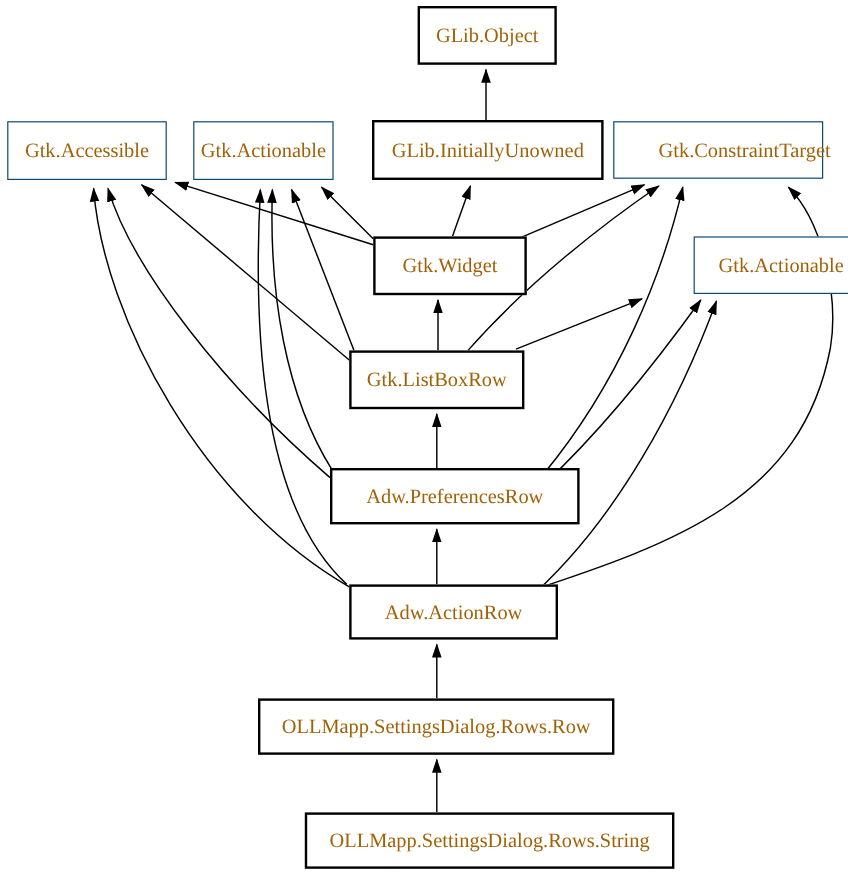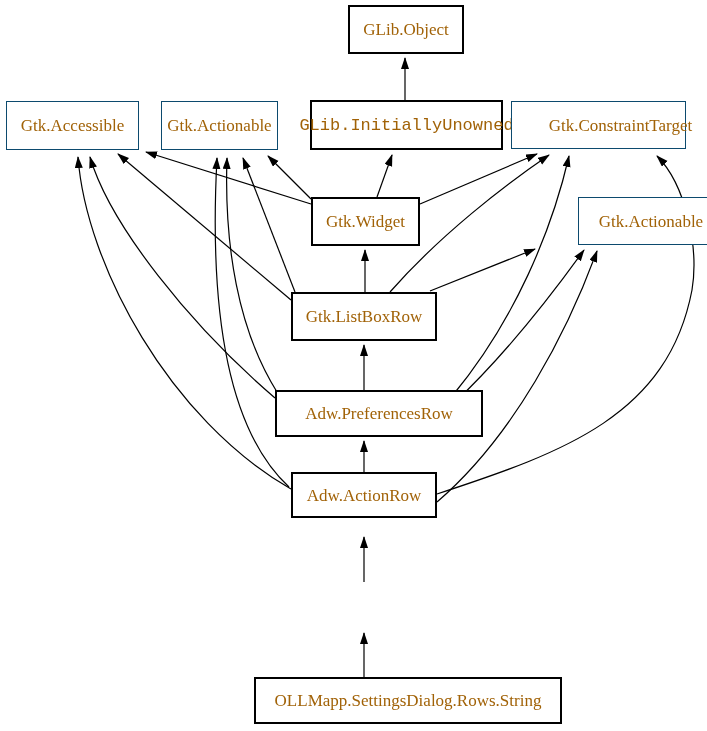--- a/index.html
+++ b/index.html
@@ -35,27 +35,27 @@
     white-space: nowrap;
     cursor: pointer;
   }
   .node.class-node { border: 2px solid #000000; }
   .node.interface-node { border: 1px solid #0c4a6e; }
 
   
   #n-glib-object          { left: 348px; top: 5px;   width: 116px; height: 49px; }
   #n-gtk-accessible       { left: 6px;   top: 101px; width: 133px; height: 49px; }
   #n-gtk-buildable        { left: 161px; top: 101px; width: 117px; height: 49px; }
-  #n-glib-initiallyunowned{ left: 310px; top: 100px; width: 193px; height: 50px; font-family: Liberation Mono, monospace; }
+  #n-glib-initiallyunowned{ left: 310px; top: 100px; width: 193px; height: 50px; }
   #n-gtk-constrainttarget { left: 511px; top: 101px; width: 175px; height: 48px; padding-left: 44px; }
-  #n-gtk-widget           { left: 311px; top: 197px; width: 109px; height: 49px; }
+  #n-gtk-widget           { left: 311px; top: 197px; width: 128px; height: 49px; }
   #n-gtk-actionable       { left: 543px; top: 197px; width: 146px; height: 48px; margin-left: 35px; }
   #n-gtk-listboxrow       { left: 291px; top: 292px; width: 146px; height: 49px; }
   #n-adw-preferencesrow   { left: 275px; top: 390px; width: 208px; height: 47px; }
-  #n-adw-actionrow        { left: 291px; top: 472px; width: 146px; height: 46px; }
+  #n-adw-actionrow        { left: 291px; top: 487px; width: 174px; height: 46px; }
   #n-ollmapp-row          { left: 215px; top: 582px; width: 297px; height: 47px; }
   #n-ollmapp-string       { left: 210px; top: 677px; width: 308px; height: 47px; margin-left: 44px; }
 
   .edge {
     fill: none;
     stroke: #000000;
     stroke-width: 1.2px;
   }
 </style>
 </head>
@@ -112,16 +112,17 @@
   <div class="node class-node" id="n-gtk-widget">Gtk.Widget</div>
 
   <div class="node interface-node" id="n-gtk-actionable">Gtk.Actionable</div>
 
   <div class="node class-node" id="n-gtk-listboxrow">Gtk.ListBoxRow</div>
 
   <div class="node class-node" id="n-adw-preferencesrow">Adw.PreferencesRow</div>
 
   <div class="node class-node" id="n-adw-actionrow">Adw.ActionRow</div>
 
+  <div class="node class-node" id="n-ollmapp-row">OLLMapp.SettingsDialog.Rows.Row</div>
 
   <div class="node class-node" id="n-ollmapp-string">OLLMapp.SettingsDialog.Rows.String</div>
 
 </div>
 
 </body></html>

